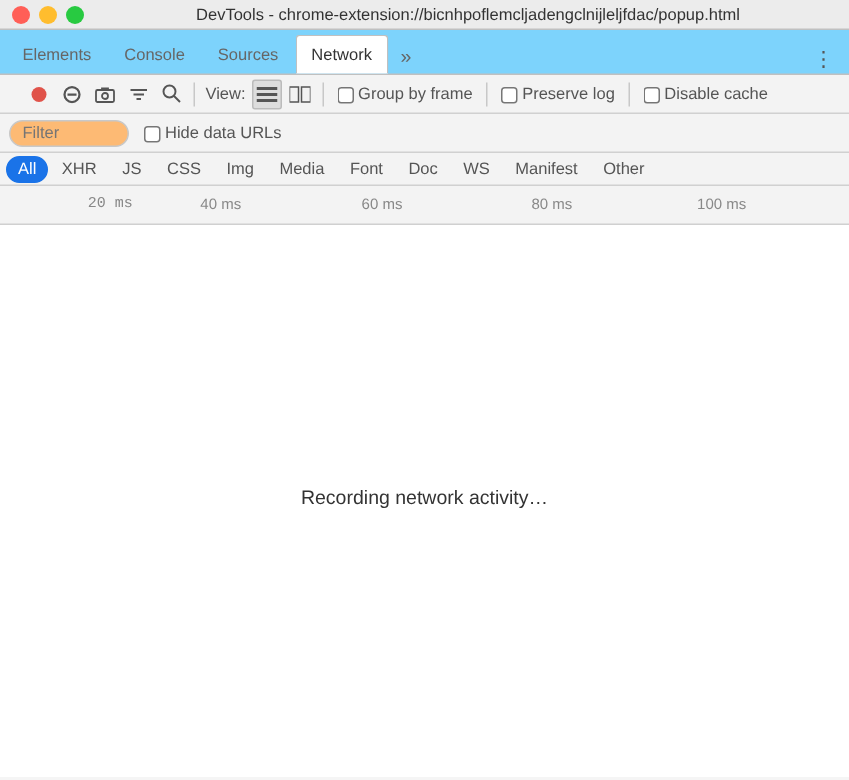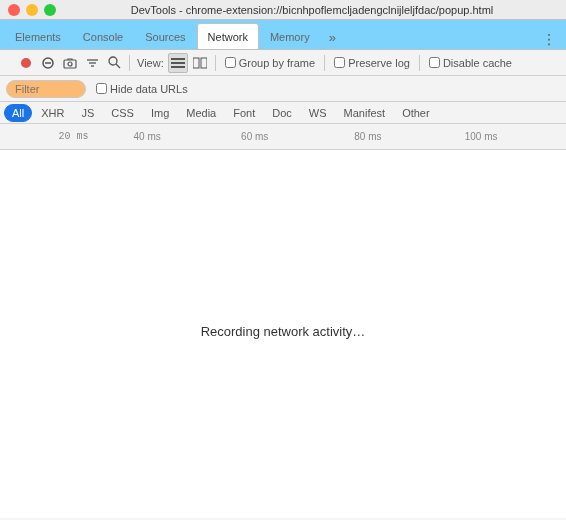--- a/index.html
+++ b/index.html
@@ -136,21 +136,21 @@
       cursor: pointer;
       display: flex;
       align-items: center;
       justify-content: center;
       color: #555;
       font-size: 11px;
     }
     .view-btn.active { background: #ddd; border-color: #bbb; }
     .checkbox-label {
       display: flex;
-      align-items: flex-start;
+      align-items: flex-end;
       gap: 3px;
       font-size: 11px;
       color: #555;
       cursor: pointer;
       margin: 0 4px;
     }
     .checkbox-label input[type="checkbox"] {
       width: 11px;
       height: 11px;
       cursor: pointer;
@@ -262,23 +262,20 @@
     <span>Elements</span>
   </div>
   <div class="tab">
     <span>Console</span>
   </div>
   <div class="tab">
     <span>Sources</span>
   </div>
   <div class="tab active">
     <span>Network</span>
-  </div>
-  <div class="tab">
-    <span>Memory</span>
   </div>
   <div class="tab-more">
     <span>»</span>
   </div>
   <div style="flex:1"></div>
   <div class="tab-menu-btn">
     <span>⋮</span>
   </div>
 </div>
 

